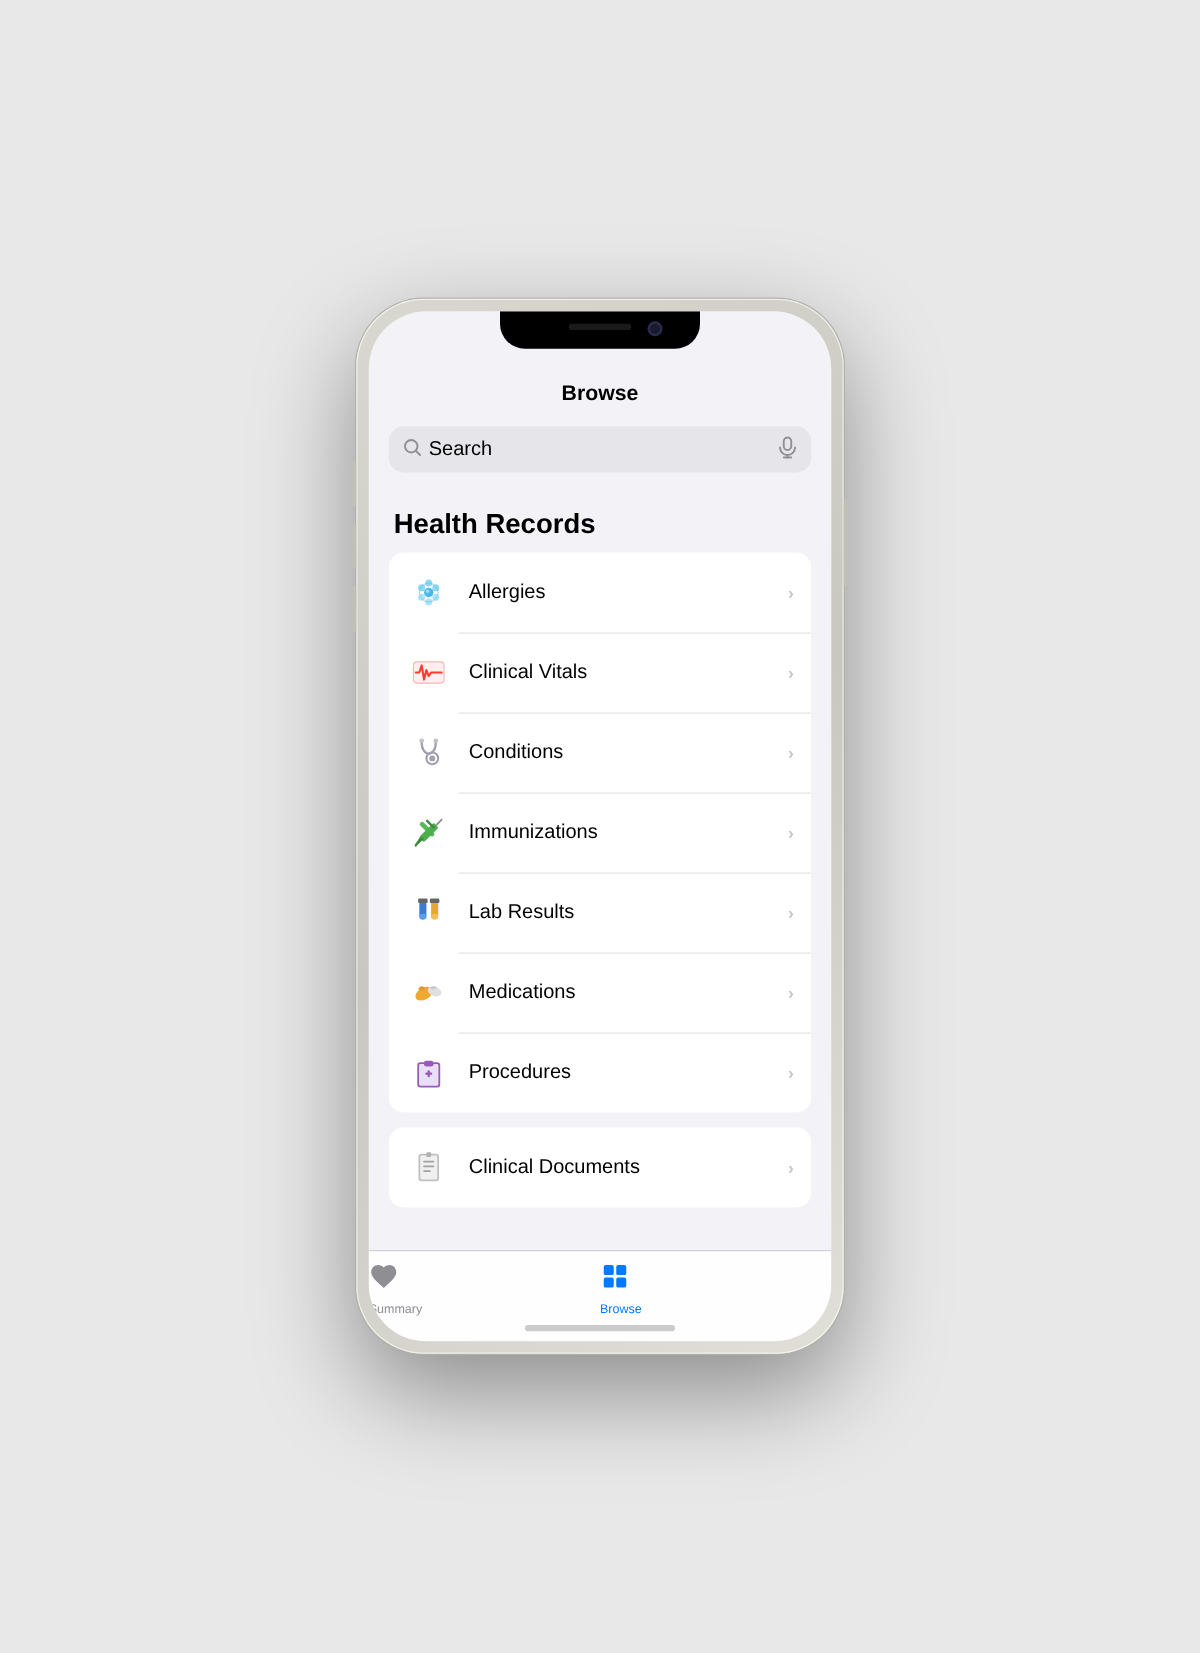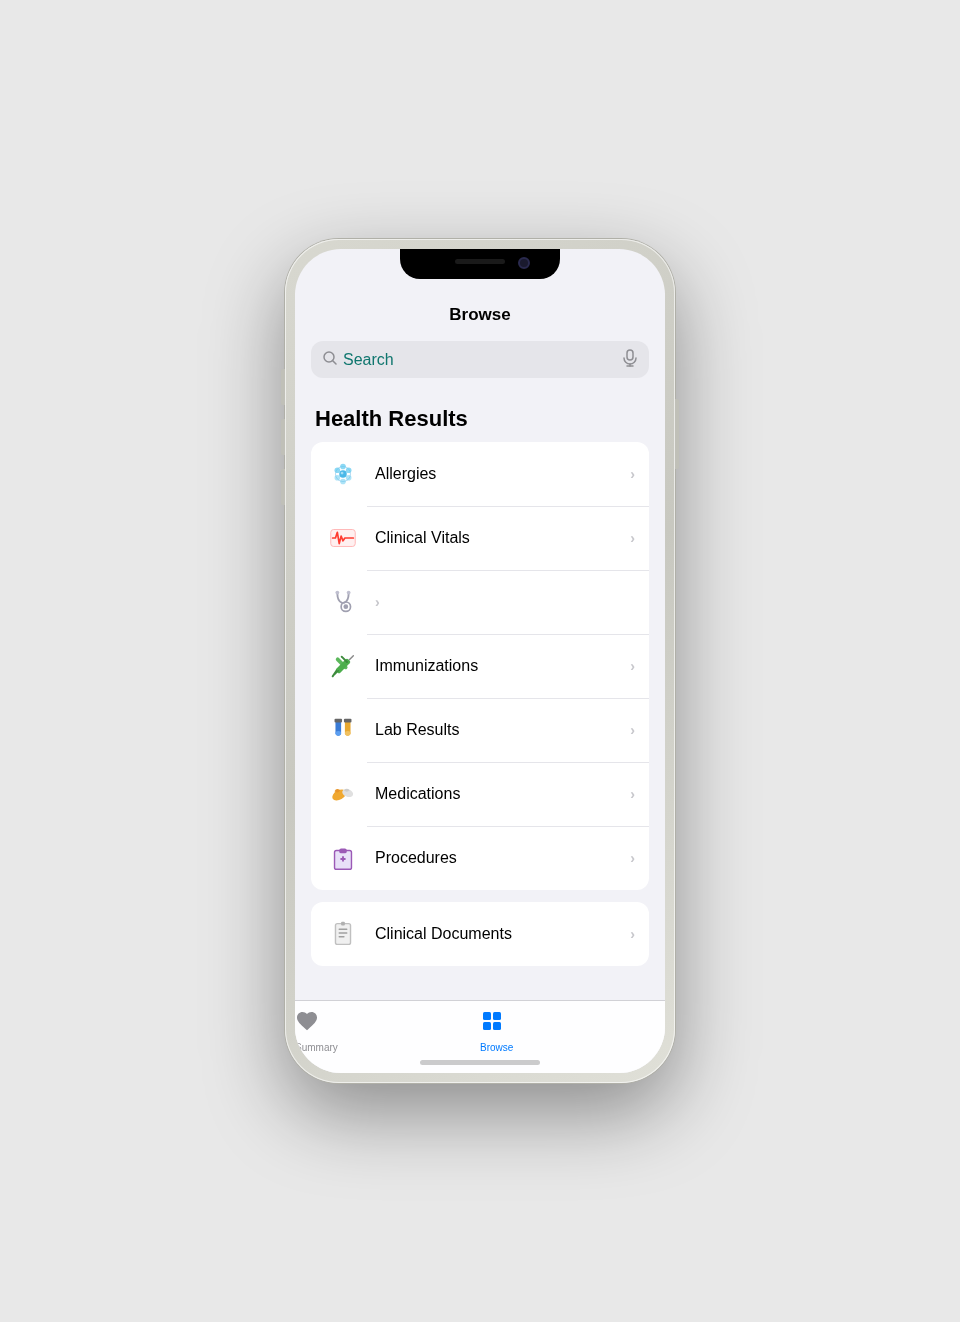--- a/index.html
+++ b/index.html
@@ -192,21 +192,21 @@
       padding: 8px 12px;
       gap: 6px;
     }
     .search-icon-svg {
       color: #8e8e93;
       font-size: 14px;
     }
     .search-input-text {
       flex: 1;
       font-size: 16px;
-      color: #0f766e;
+      color: #000000;
     }
     .mic-icon {
       color: #8e8e93;
       font-size: 14px;
     }
 
     
     .scroll-content {
       flex: 1;
       overflow-y: auto;
@@ -353,21 +353,21 @@
               <path d="M1 9a6 6 0 0 0 12 0" stroke="#8e8e93" stroke-width="1.5" stroke-linecap="round"></path>
               <line x1="7" y1="15" x2="7" y2="17" stroke="#8e8e93" stroke-width="1.5" stroke-linecap="round"></line>
               <line x1="4" y1="17" x2="10" y2="17" stroke="#8e8e93" stroke-width="1.5" stroke-linecap="round"></line>
             </svg>
           </span>
         </div>
       </div>
 
       <div class="scroll-content">
 
-        <div class="section-title">Health Results</div>
+        <div class="section-title">Health Records</div>
 
         <div class="card">
 
           <div class="list-item">
             <div class="item-icon icon-allergies">
               <svg width="34" height="34" viewBox="0 0 34 34">
                 <circle cx="17" cy="17" r="8" fill="none" stroke="#b0d8f0" stroke-width="1"></circle>
                 <circle cx="17" cy="9" r="3" fill="#5bc8f0" opacity="0.7"></circle>
                 <circle cx="23" cy="13" r="3" fill="#5bc8f0" opacity="0.7"></circle>
                 <circle cx="23" cy="21" r="3" fill="#5bc8f0" opacity="0.5"></circle>
@@ -398,20 +398,21 @@
               <svg width="34" height="34" viewBox="0 0 34 34">
 
                 <circle cx="20" cy="22" r="5" fill="none" stroke="#a0a0b0" stroke-width="1.8"></circle>
                 <circle cx="20" cy="22" r="2.5" fill="#a0a0b0"></circle>
                 <path d="M11 8 Q11 16 16 18" fill="none" stroke="#a0a0b0" stroke-width="2" stroke-linecap="round"></path>
                 <path d="M23 8 Q23 16 18 18" fill="none" stroke="#a0a0b0" stroke-width="2" stroke-linecap="round"></path>
                 <circle cx="11" cy="7" r="2" fill="#c0c0d0"></circle>
                 <circle cx="23" cy="7" r="2" fill="#c0c0d0"></circle>
               </svg>
             </div>
+            <span class="item-label">Conditions</span>
             <span class="chevron">›</span>
           </div>
 
           <div class="list-item">
             <div class="item-icon icon-immunizations">
               <svg width="34" height="34" viewBox="0 0 34 34">
 
                 <rect x="16" y="6" width="4" height="16" rx="2" fill="#5cb85c" transform="rotate(-45 17 17)"></rect>
                 <rect x="8" y="14" width="18" height="6" rx="2" fill="#4cae4c" transform="rotate(-45 17 17)"></rect>
                 <rect x="22" y="8" width="2" height="10" rx="1" fill="#3d8b3d" transform="rotate(-45 17 17)"></rect>

